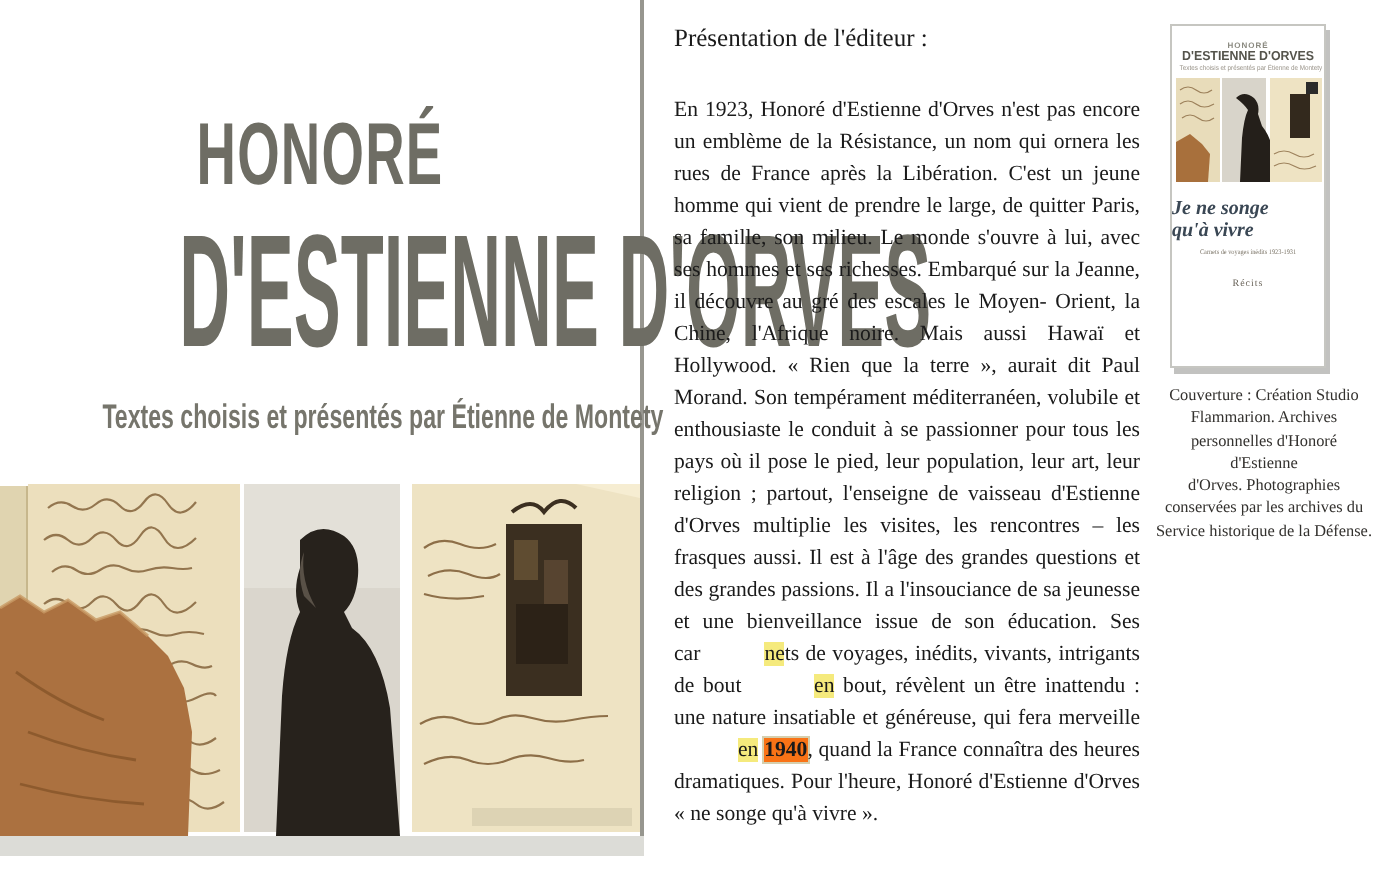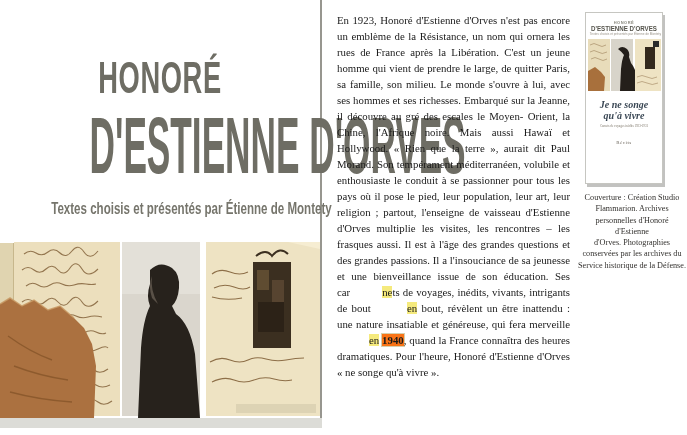--- a/index.html
+++ b/index.html
@@ -32,21 +32,21 @@
 
   
   .thumb{position:absolute;left:585px;top:12px;width:76px;height:170px;background:#fff;
          border:1px solid #c6c6c1;box-shadow:2px 3px 0 rgba(120,120,115,.45);}
   .t-author1{margin-top:7px;text-align:center;font-family:"Liberation Sans",sans-serif;
              font-weight:bold;font-size:4px;letter-spacing:.5px;color:#8a897f;}
   .t-author2{text-align:center;font-family:"Liberation Sans",sans-serif;font-weight:bold;
              font-size:6.5px;color:#55544c;transform:scaleX(.95);white-space:nowrap;}
   .t-editor{text-align:center;font-family:"Liberation Sans",sans-serif;font-size:3.5px;
             color:#999389;margin-bottom:3px;white-space:nowrap;transform:scaleX(.9);}
-  .t-title{margin-top:8px;text-align:center;font-style:italic;font-weight:bold;
+  .t-title{margin-top:8px;font-style:italic;font-weight:bold;
            color:#3a4754;font-size:10px;line-height:11px;}
   .t-sub{margin-top:3px;text-align:center;font-size:3.5px;color:#7c7568;white-space:nowrap;transform:scaleX(.9);}
   .t-imprint{margin-top:12px;text-align:center;font-size:5px;color:#6b655b;letter-spacing:.5px;}
   .caption{position:absolute;left:578px;top:192px;width:108px;font-size:8.2px;
            line-height:11.3px;color:#33312e;white-space:pre-line;text-align:center;}
 </style>
 </head>
 <body>
 
 <div class="cover">
@@ -109,20 +109,21 @@
         <rect x="258" y="62" width="26" height="30" fill="#2c2217"></rect>
         <path d="M256 16 q10 -8 16 0 q8 -10 16 -2" stroke="#3b2f20" stroke-width="2" fill="none"></path>
       </g>
       <rect x="236" y="164" width="80" height="9" fill="#d9d0b2" opacity=".85"></rect>
     </g>
   </svg>
 </div>
 <div class="cover-strip"></div>
 
 <div class="main">
+  <div class="heading">Présentation de l'éditeur :</div>
   <p class="para"><span>En 1923, Honoré d'Estienne d'Orves n'est pas encore un emblème de la Résistance, un nom qui ornera les rues de France après la Libération. C'est un jeune homme qui vient de prendre le large, de quitter Paris, sa famille, son milieu. Le monde s'ouvre à lui, avec ses hommes et ses richesses. Embarqué sur la Jeanne, il découvre au gré des escales le Moyen- Orient, la Chine, l'Afrique noire. Mais aussi Hawaï et Hollywood. « Rien que la terre », aurait dit Paul Morand. Son tempérament méditerranéen, volubile et enthousiaste le conduit à se passionner pour tous les pays où il pose le pied, leur population, leur art, leur religion ; partout, l'enseigne de vaisseau d'Estienne d'Orves multiplie les visites, les rencontres – les frasques aussi. Il est à l'âge des grandes questions et des grandes passions. Il a l'insouciance de sa jeunesse et une bienveillance issue de son éducation. Ses car</span><span class="hl">ne</span><span>ts de voyages, inédits, vivants, intrigants de bout </span><span class="hl">en</span><span> bout, révèlent un être inattendu : une nature insatiable et généreuse, qui fera merveille </span><span class="hl">en</span><span> </span><span class="boxed">1940</span><span>, quand la France connaîtra des heures dramatiques. Pour l'heure, Honoré d'Estienne d'Orves « ne songe qu'à vivre ».</span></p>
 </div>
 
 <div class="thumb">
   <div class="t-author1">HONORÉ</div>
   <div class="t-author2">D'ESTIENNE D'ORVES</div>
   <div class="t-editor">Textes choisis et présentés par Étienne de Montety</div>
   <svg width="74" height="52" viewBox="0 0 74 52" style="display:block;margin:0 auto;">
     <rect x="0" y="0" width="74" height="52" fill="#fff"></rect>
     <rect x="1" y="0" width="22" height="52" fill="#e8dcba"></rect>

